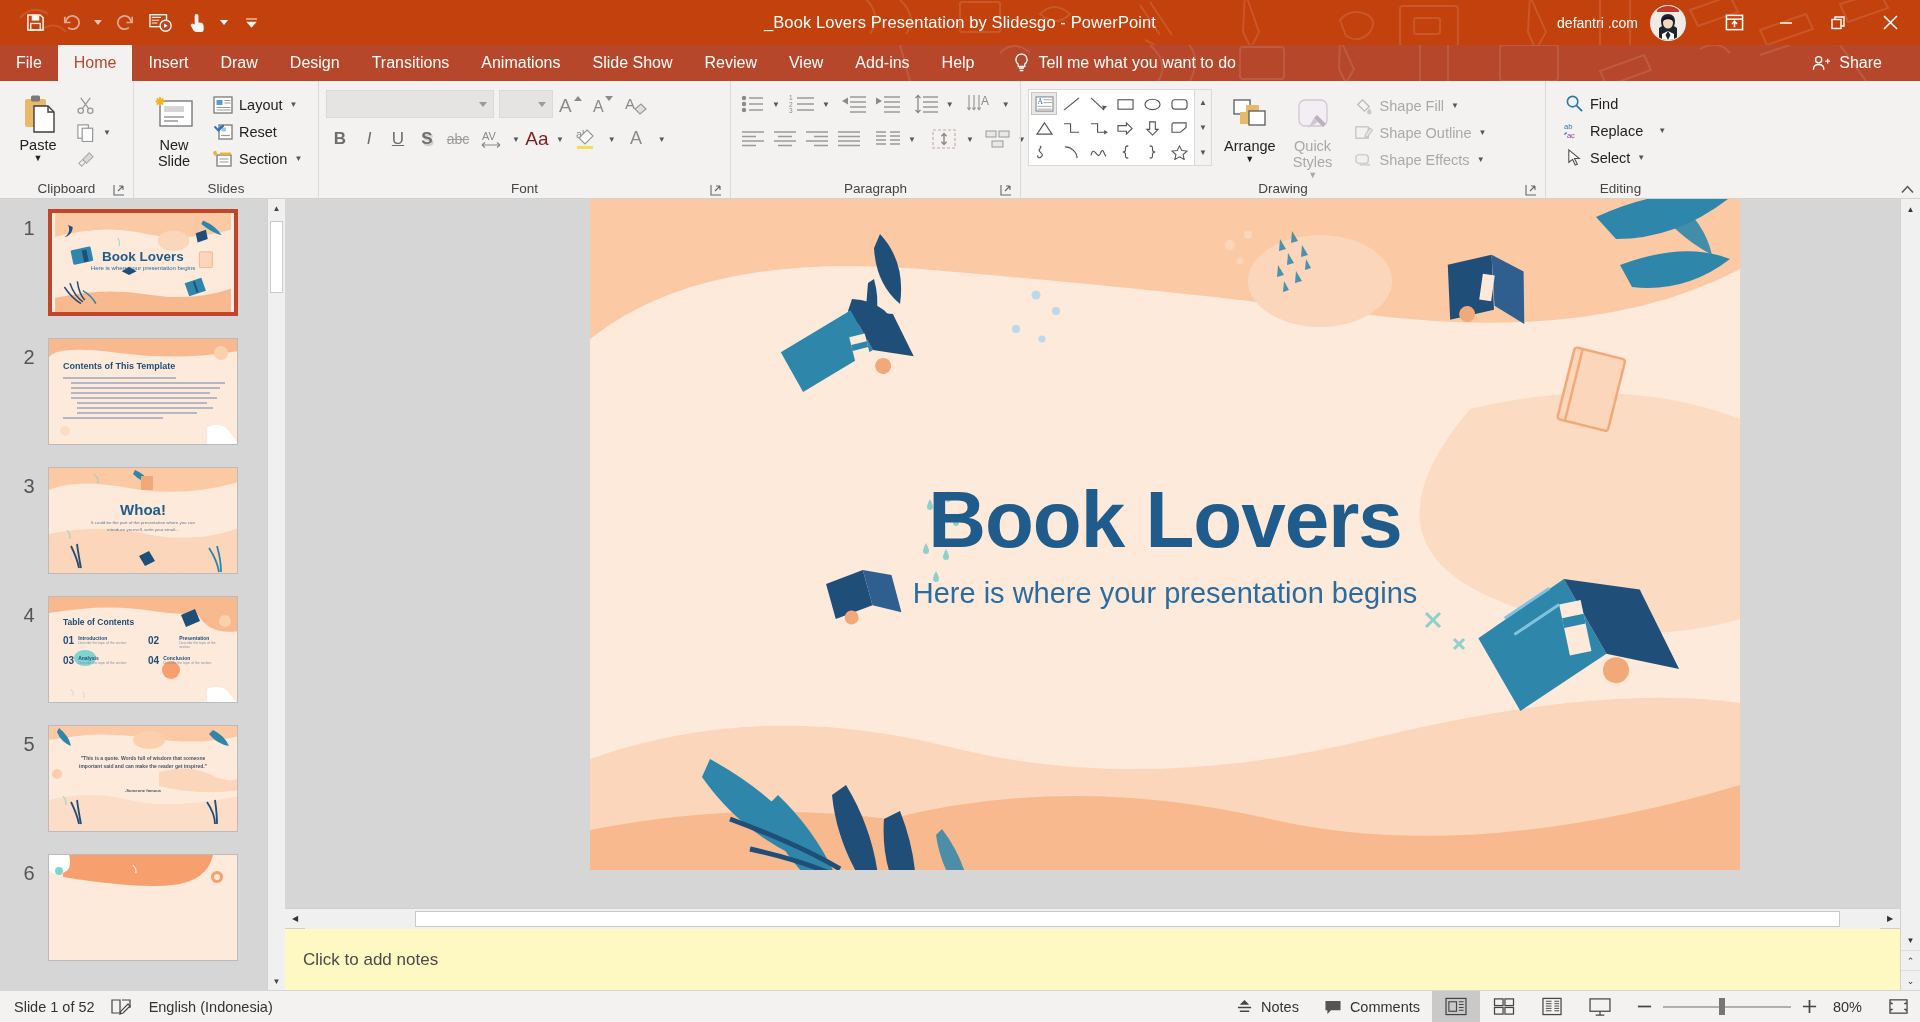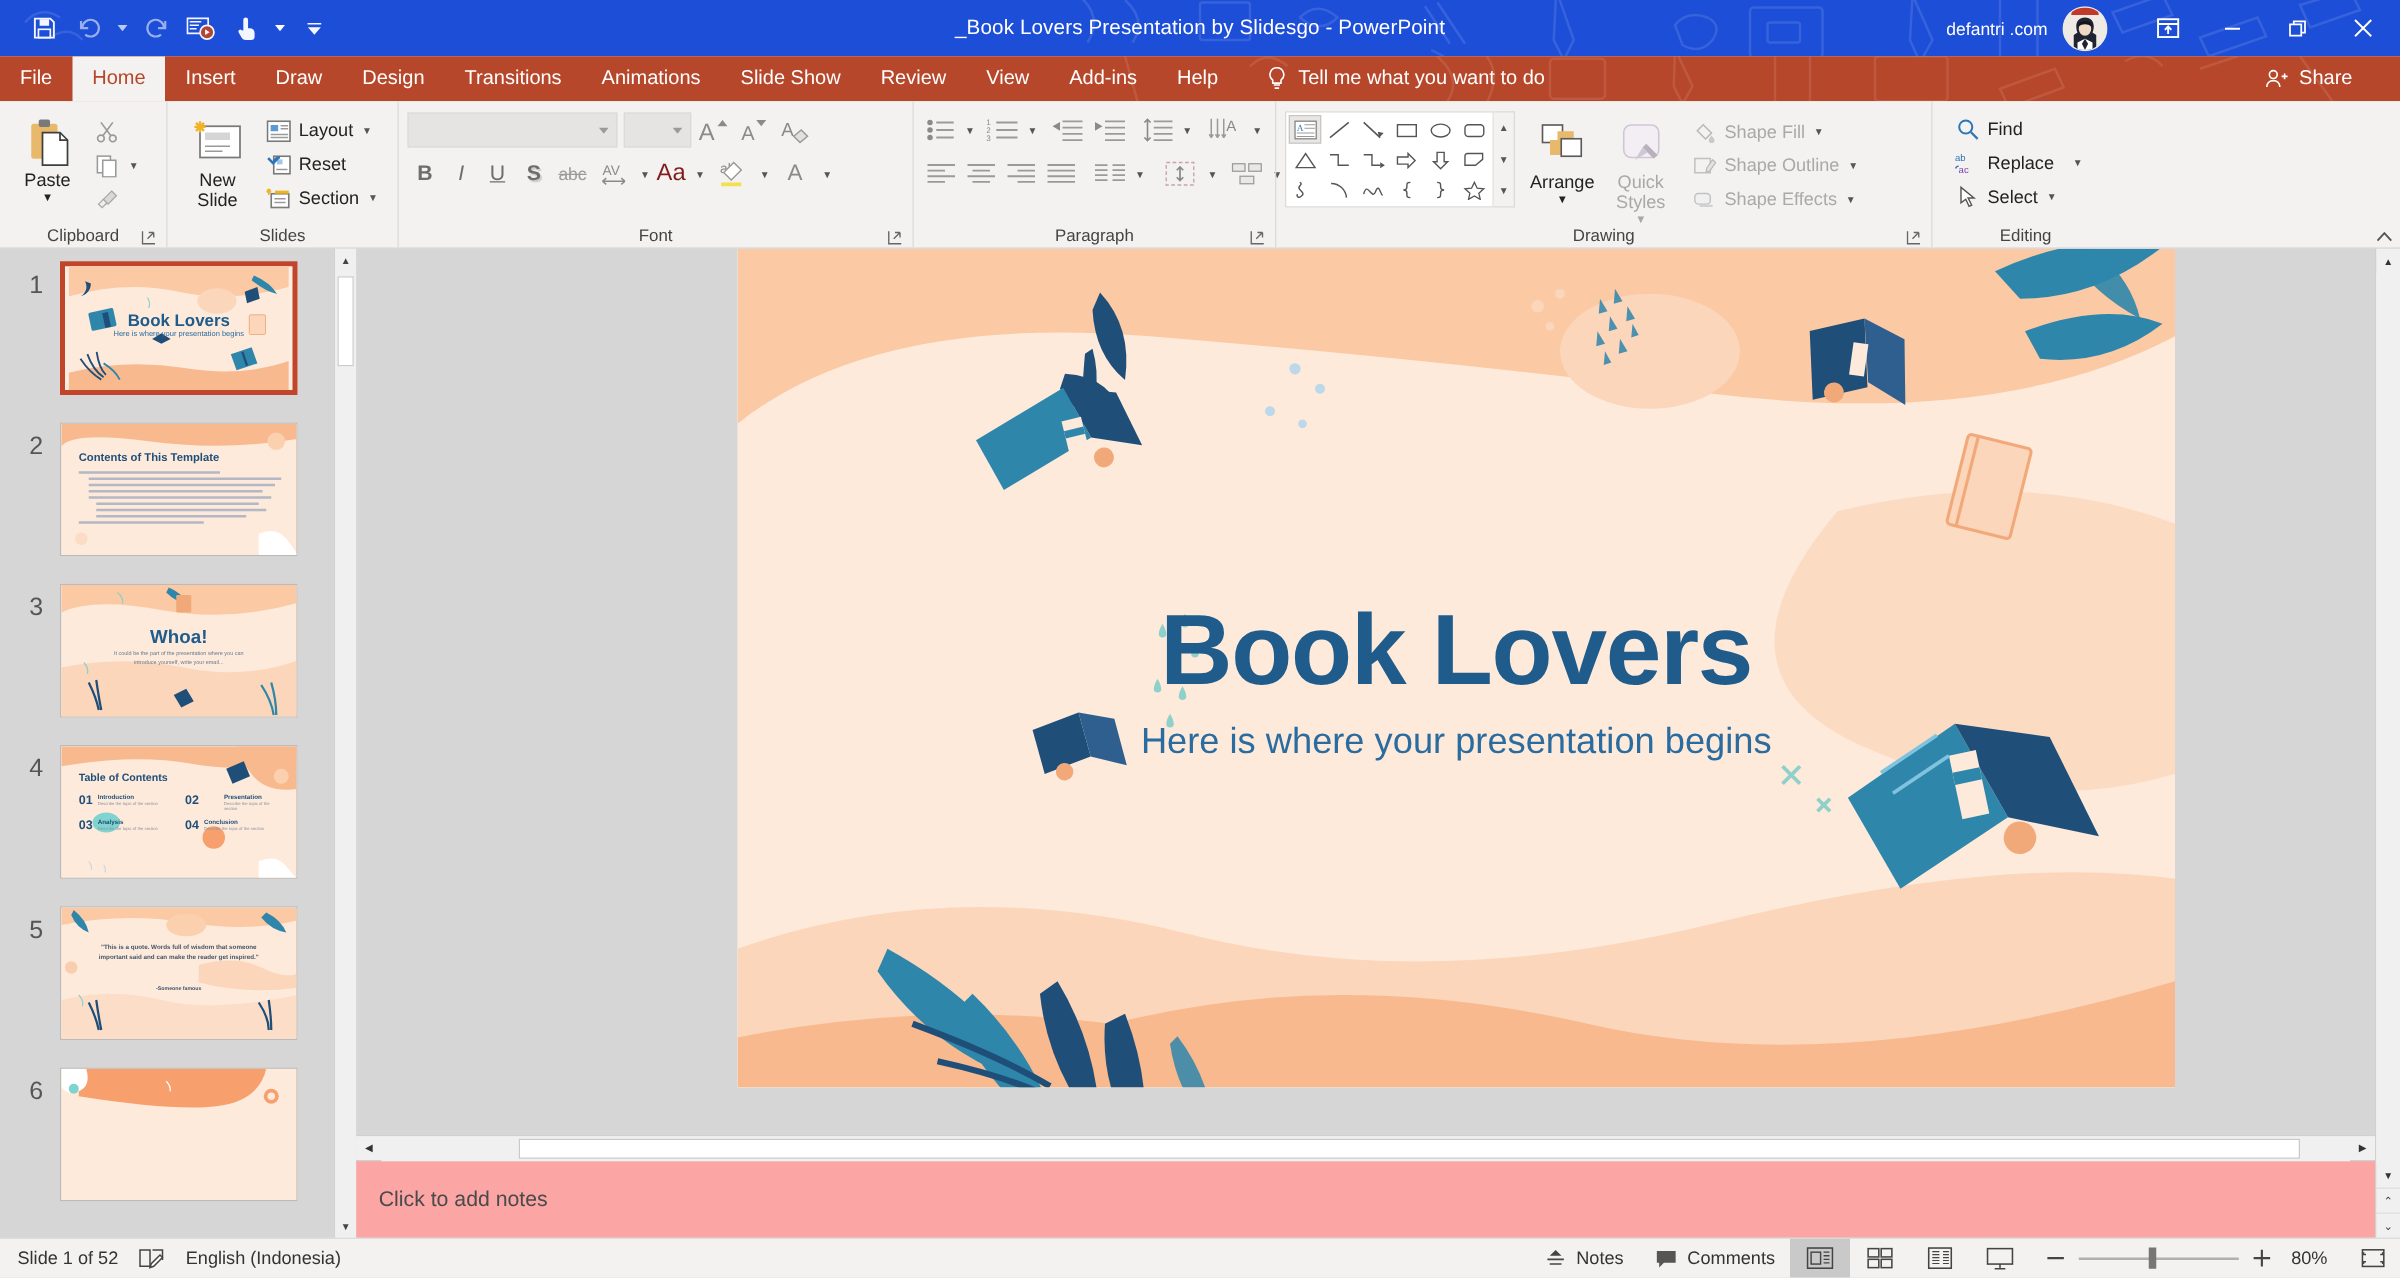--- a/index.html
+++ b/index.html
@@ -6,21 +6,21 @@
   html, body {
     width: 1920px; height: 1022px;
     overflow: hidden;
     font-family: "Liberation Sans", sans-serif;
     background: #f0f0f0;
   }
   .app { width: 1920px; height: 1022px; display: flex; flex-direction: column; position: relative; }
 
   
   .titlebar {
-    height: 45px; background: #1d4ed8; position: relative;
+    height: 45px; background: #c2410c; position: relative;
     display: flex; align-items: center; flex-shrink: 0; overflow: hidden;
   }
   .tb-pattern { position: absolute; inset: 0; opacity: .13; pointer-events: none; }
   .qat { display: flex; align-items: center; gap: 2px; padding-left: 18px; z-index: 2; }
   .qat-btn {
     width: 34px; height: 32px; display: flex; align-items: center; justify-content: center;
     color: #fff; opacity: .95;
   }
   .qat-btn.dim { opacity: .55; }
   .qat-caret { width: 16px; height: 32px; display: flex; align-items: center; justify-content: center; }
@@ -161,21 +161,21 @@
 
   .vscroll-main {
     width: 20px; background: #f0f0f0; display: flex; flex-direction: column;
     border-left: 1px solid #d0d0d0; flex-shrink: 0;
   }
   .vs-btn { height: 20px; display: flex; align-items: center; justify-content: center; font-size: 8px; color: #333; }
   .vs-track { flex: 1; background: #f0f0f0; }
   .vs-extra { height: 20px; display: flex; align-items: center; justify-content: center; font-size: 9px; color: #333; border-top: 1px solid #ddd; }
 
   .notes {
-    height: 62px; background: #fca5a5; border-top: 1px solid #d0d0d0;
+    height: 62px; background: #fef9c3; border-top: 1px solid #d0d0d0;
     display: flex; align-items: center; padding-left: 18px; flex-shrink: 0;
   }
   .notes-text { font-size: 17px; color: #4a4a4a; }
 
   
   .status {
     height: 32px; background: #f3f2f1; border-top: 1px solid #d8d6d4;
     display: flex; align-items: center; flex-shrink: 0; font-size: 14.5px; color: #333;
   }
   .st-left { display: flex; align-items: center; gap: 16px; padding-left: 14px; }

